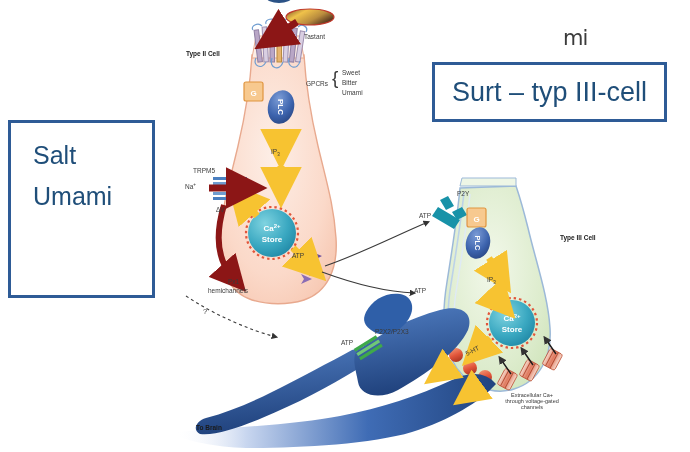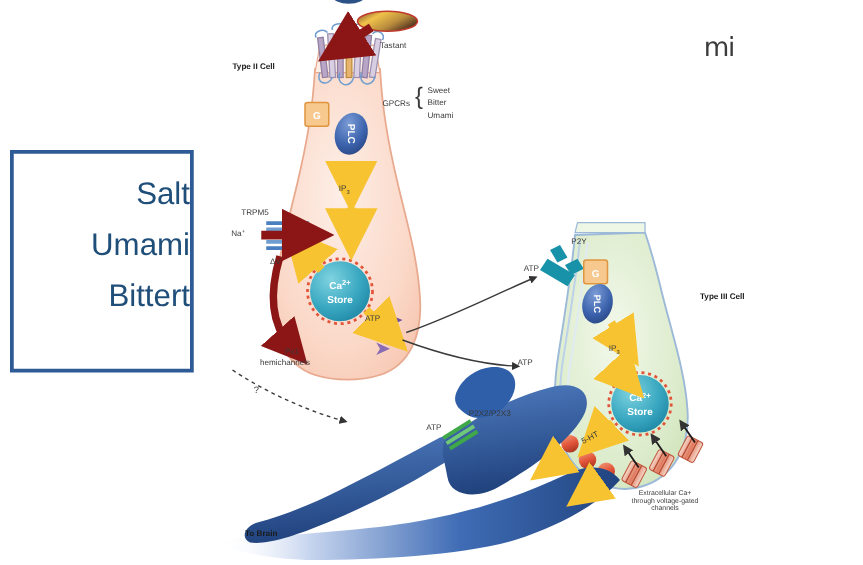--- a/index.html
+++ b/index.html
@@ -6,21 +6,21 @@
   body{width:690px;height:452px;position:relative;overflow:hidden;
        font-family:"Liberation Sans",sans-serif;}
 
   #stage{position:absolute;left:0;top:0;width:690px;height:452px;}
 
   
   .callout{position:absolute;box-sizing:border-box;background:#ffffff;
            border:3px solid #2e5b96;color:#1f4e79;z-index:40;}
   #callout-left{left:8px;top:120px;width:147px;height:178px;
                 padding:12px 0 0 22px;}
-  #callout-left .line{font-size:25px;line-height:41px;white-space:nowrap;text-align:right;}
+  #callout-left .line{font-size:25px;line-height:41px;white-space:nowrap;}
   #callout-right{left:432px;top:62px;width:235px;height:60px;
                  display:flex;align-items:center;justify-content:center;}
   #callout-right .line{font-size:27px;white-space:nowrap;}
 
   #mi-mark{position:absolute;left:563px;top:26px;font-size:21px;
            letter-spacing:-1px;color:#3b3b3b;z-index:40;
            font-family:"DejaVu Sans",sans-serif;text-align:right;}
 
   #top-stub{position:absolute;left:266px;top:-9px;width:26px;height:12px;
             background:#2b5286;border-radius:50%;z-index:5;}
@@ -317,17 +317,19 @@
     <span>Extracellular Ca+</span><br>
     <span>through voltage-gated</span><br>
     <span>channels</span>
   </div>
 
   <div id="mi-mark">mi</div>
 
   <div id="callout-left" class="callout">
     <div class="line">Salt</div>
     <div class="line">Umami</div>
-    <div class="line">Bittert</div>
   </div>
 
+  <div id="callout-right" class="callout">
+    <div class="line">Surt – typ III-cell</div>
+  </div>
 
 </div>
 
 </body></html>

